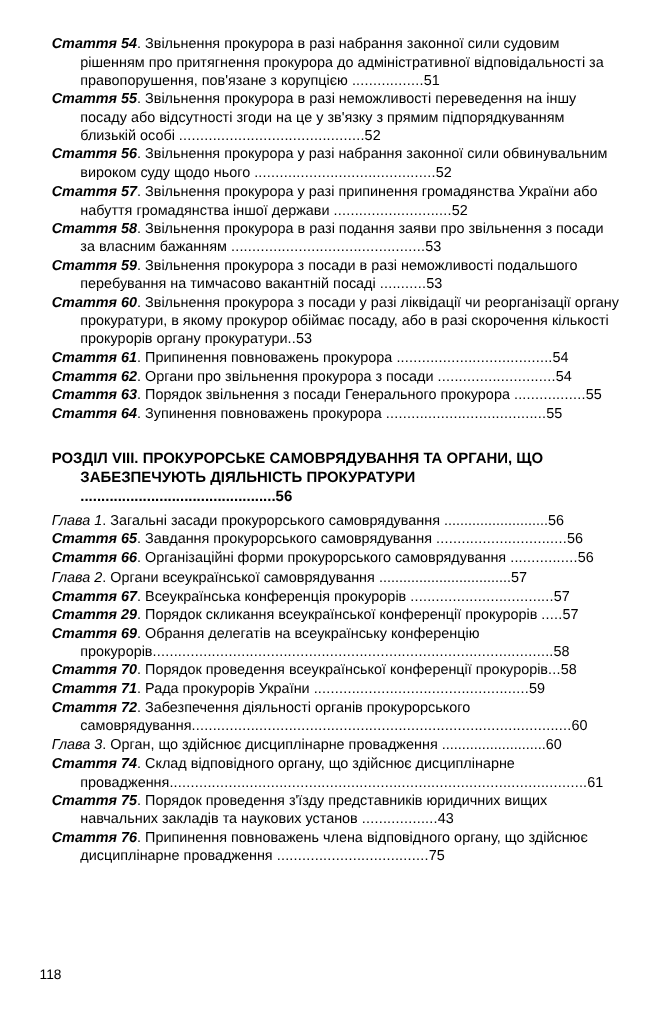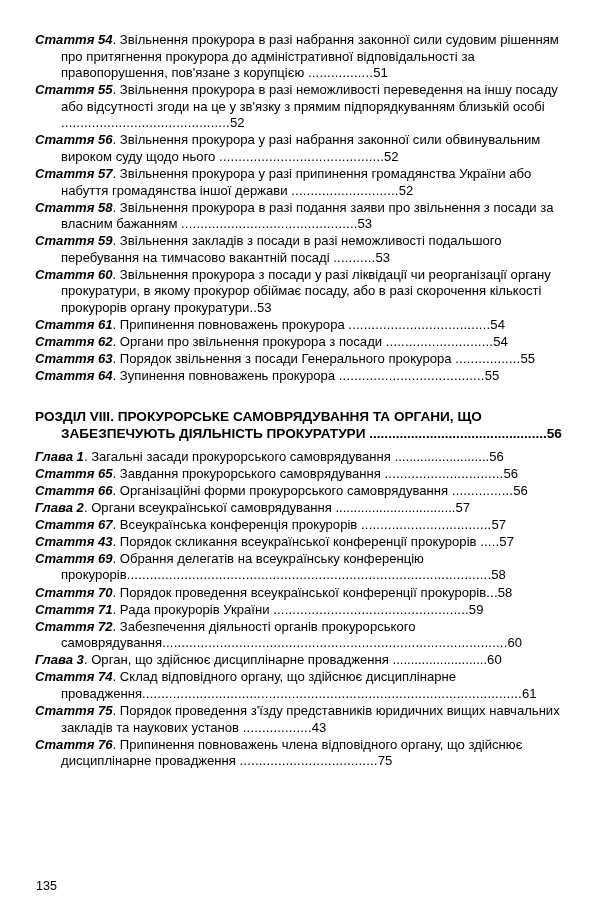--- a/index.html
+++ b/index.html
@@ -12,21 +12,21 @@
     background: #ffffff;
     font-family: "Liberation Sans", sans-serif;
     color: #000000;
     overflow: hidden;
   }
   .page {
     position: relative;
     width: 600px;
     height: 917px;
     box-sizing: border-box;
-    padding: 32px 36px 0 35px;
+    padding: 32px 36px 0 47px;
   }
   .toc {
     display: block;
   }
   
   .entry {
     font-size: 13.1px;
     line-height: 1.265;
     margin: 0 0 0.5px 0;
     text-align: left;
@@ -60,21 +60,21 @@
   .section-head .pg { font-weight: bold; }
   
   .chapter {
     font-size: 13.1px;
     line-height: 1.265;
     margin: 0 0 0.5px 0;
     padding-left: 26px;
   }
   .chapter .art {
     font-style: italic;
-    font-weight: bold;
+    font-weight: normal;
     margin-left: -26px;
     white-space: nowrap;
   }
   .folio {
     position: absolute;
     left: 36px;
     bottom: 24px;
     font-size: 12.5px;
     font-weight: normal;
   }
@@ -100,21 +100,21 @@
 
     <div class="entry">
       <span class="art">Стаття 57</span><span class="txt">. Звільнення прокурора у разі припинення громадянства України або набуття громадянства іншої держави </span><span class="leader">............................</span><span class="pg">52</span>
     </div>
 
     <div class="entry">
       <span class="art">Стаття 58</span><span class="txt">. Звільнення прокурора в разі подання заяви про звільнення з посади за власним бажанням </span><span class="leader">..............................................</span><span class="pg">53</span>
     </div>
 
     <div class="entry">
-      <span class="art">Стаття 59</span><span class="txt">. Звільнення закладів з посади в разі неможливості подальшого перебування на тимчасово вакантній посаді </span><span class="leader">...........</span><span class="pg">53</span>
+      <span class="art">Стаття 59</span><span class="txt">. Звільнення прокурора з посади в разі неможливості подальшого перебування на тимчасово вакантній посаді </span><span class="leader">...........</span><span class="pg">53</span>
     </div>
 
     <div class="entry">
       <span class="art">Стаття 60</span><span class="txt">. Звільнення прокурора з посади у разі ліквідації чи реорганізації органу прокуратури, в якому прокурор обіймає посаду, або в разі скорочення кількості прокурорів органу прокуратури</span><span class="leader">..</span><span class="pg">53</span>
     </div>
 
     <div class="entry">
       <span class="art">Стаття 61</span><span class="txt">. Припинення повноважень прокурора </span><span class="leader">.....................................</span><span class="pg">54</span>
     </div>
 
@@ -148,21 +148,21 @@
 
     <div class="chapter">
       <span class="art">Глава 2</span><span class="txt">. Органи всеукраїнської самоврядування </span><span class="leader">.................................</span><span class="pg">57</span>
     </div>
 
     <div class="entry">
       <span class="art">Стаття 67</span><span class="txt">. Всеукраїнська конференція прокурорів </span><span class="leader">..................................</span><span class="pg">57</span>
     </div>
 
     <div class="entry">
-      <span class="art">Стаття 43</span><span class="txt">. Порядок скликання всеукраїнської конференції прокурорів </span><span class="leader">.....</span><span class="pg">57</span>
+      <span class="art">Стаття 29</span><span class="txt">. Порядок скликання всеукраїнської конференції прокурорів </span><span class="leader">.....</span><span class="pg">57</span>
     </div>
 
     <div class="entry">
       <span class="art">Стаття 69</span><span class="txt">. Обрання делегатів на всеукраїнську конференцію прокурорів</span><span class="leader">...............................................................................................</span><span class="pg">58</span>
     </div>
 
     <div class="entry">
       <span class="art">Стаття 70</span><span class="txt">. Порядок проведення всеукраїнської конференції прокурорів</span><span class="leader">...</span><span class="pg">58</span>
     </div>
 
@@ -186,15 +186,15 @@
     <div class="entry">
       <span class="art">Стаття 75</span><span class="txt">. Порядок проведення з'їзду представників юридичних вищих навчальних закладів та наукових установ </span><span class="leader">..................</span><span class="pg">43</span>
     </div>
 
     <div class="entry">
       <span class="art">Стаття 76</span><span class="txt">. Припинення повноважень члена відповідного органу, що здійснює дисциплінарне провадження </span><span class="leader">....................................</span><span class="pg">75</span>
     </div>
 
   </div>
 
-  <div class="folio">135</div>
+  <div class="folio">118</div>
 
 </div>
 
 </body></html>

